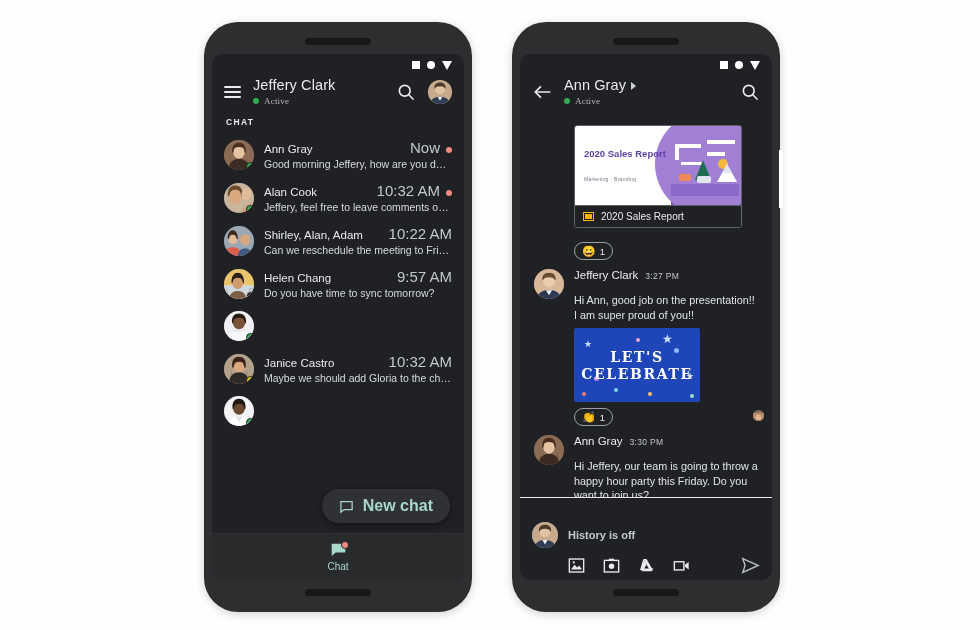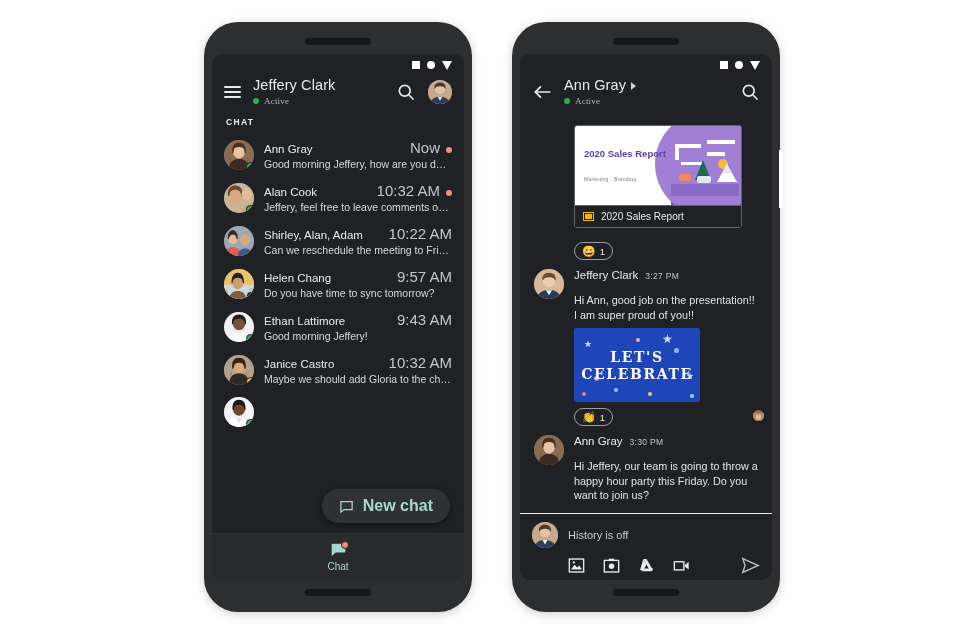--- a/index.html
+++ b/index.html
@@ -165,21 +165,21 @@
     font-family:"DejaVu Serif",serif;line-height:16px;z-index:3;
   }
   .confetti{position:absolute;border-radius:50%;}
   .star{position:absolute;color:#cfe0ff;font-size:9px;line-height:1;}
   .mini-av{
     position:absolute;right:8px;width:11px;height:11px;border-radius:50%;
     background:#8d6e5a;overflow:hidden;
   }
 
   
-  .compose{flex:0 0 auto;border-top:1px solid #e8eaed;padding:8px 12px 6px 12px;}
+  .compose{flex:0 0 auto;border-top:1px solid #e8eaed;padding:24px 12px 6px 12px;font-weight:bold;}
   .compose-top{display:flex;align-items:center;gap:10px;}
   .compose-av{width:26px;height:26px;border-radius:50%;background:#6b7f96;overflow:hidden;flex:0 0 auto;}
   .compose-ph{color:#c6c9cd;font-size:11px;}
   .compose-icons{display:flex;align-items:center;gap:18px;padding:9px 0 0 36px;}
   .ci{width:17px;height:15px;cursor:pointer;}
   .send{margin-left:auto;width:19px;height:17px;cursor:pointer;}
 </style>
 </head>
 <body>
 
@@ -301,27 +301,20 @@
               </div>
             </div>
             <div class="row">
               <div class="av"><svg viewBox="0 0 24 24" width="30" height="30">
                   <rect width="24" height="24" fill="#f0f1f3"></rect>
                   <ellipse cx="12" cy="9" rx="5" ry="5.6" fill="#7a5238"></ellipse>
                   <path d="M6.4 9C6 4.4 8.4 2 12 2s6 2.4 5.6 7c-.2 2-1 .8-1.3-1-.3-1.8-1.6-2.6-4.3-2.6S8 6.2 7.7 8c-.3 1.8-1.1 3-1.3 1z" fill="#241a13"></path>
                   <path d="M8 13.6c.6 1.6 1.9 2.4 4 2.4s3.4-.8 4-2.4" fill="none" stroke="#e2e3e5" stroke-width="1.1"></path>
                   <path d="M2 24c.8-5 4.6-7.4 10-7.4S21.2 19 22 24z" fill="#f7f8f9"></path>
                 </svg><span class="badge on"></span></div>
-              <div class="rowbody">
-                <div class="rowtop">
-                  <div class="rname">Ethan Lattimore</div>
-                  <div class="rtime">9:43 AM</div>
-                </div>
-                <div class="rmsg">Good morning Jeffery!</div>
-              </div>
             </div>
             <div class="row">
               <div class="av"><svg viewBox="0 0 24 24" width="30" height="30">
                   <rect width="24" height="24" fill="#b3a18c"></rect>
                   <path d="M4 24c0-6.6 3.4-9.4 8-9.4s8 2.8 8 9.4z" fill="#2f2a26"></path>
                   <ellipse cx="12" cy="9.4" rx="4.4" ry="5.2" fill="#dca97f"></ellipse>
                   <path d="M6.6 10C6 4.8 8.4 2.2 12 2.2s6 2.6 5.4 7.8c-.3 2.2-1.2 1-1.5-1-.3-2-1.4-2.8-3.9-2.8S8.4 7.2 8.1 9.2c-.3 2-1.2 3-1.5.8z" fill="#3a2418"></path>
                   <path d="M6 13c-1.2 4 0 8 1.6 11H5z" fill="#3a2418"></path>
                   <path d="M18 13c1.2 4 0 8-1.6 11H19z" fill="#3a2418"></path>
                 </svg><span class="badge away"></span></div>

